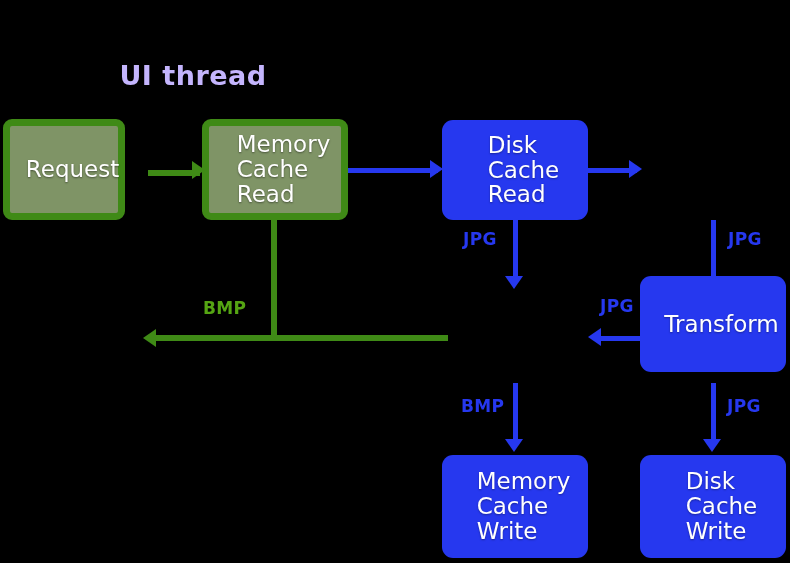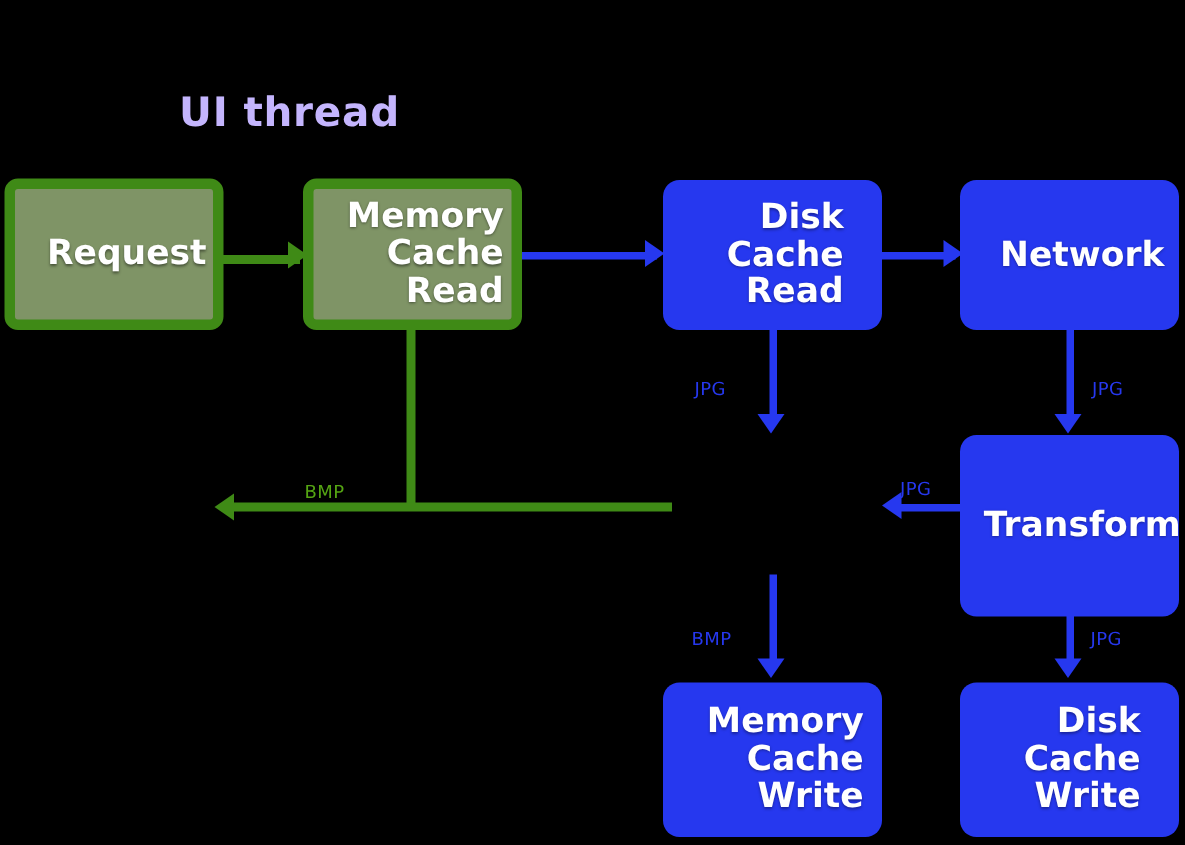--- a/index.html
+++ b/index.html
@@ -28,23 +28,23 @@
   .col-title.ui      { color: #c4b5fd; left: 28px;  top: 60px;  width: 330px; }
   .col-title.nonui   { color: #2638ef; left: 430px; top: 60px;  width: 330px; }
 
   
   .node {
     position: absolute;
     box-sizing: border-box;
     display: flex;
     align-items: center;
     justify-content: center;
-    text-align: right;
+    text-align: left;
     color: #ffffff;
-    font-weight: bold;
+    font-weight: normal;
     font-size: 23px;
     line-height: 1.08;
     white-space: pre-line;
     z-index: 5;
     padding-left: 17px;
   }
   .node.green {
     background: #7f9466;
     border: 7px solid #3f8a16;
     border-radius: 9px;
@@ -94,26 +94,25 @@
   }
   .arrow.down-b {
     border-left: 9px solid transparent;
     border-right: 9px solid transparent;
     border-top: 13px solid #2638ef;
   }
 
   
   .edge-label {
     position: absolute;
-    font-size: 12px;
-    font-weight: normal;
+    font-size: 17px;
+    font-weight: bold;
     letter-spacing: .3px;
     white-space: nowrap;
     z-index: 4;
-    margin-top: 23px;
   }
   .edge-label.blue  { color: #2638ef; }
   .edge-label.green { color: #55a513; }
 </style>
 </head>
 <body>
 
 <div id="canvas">
 
   <div class="col-title ui">UI thread</div>
@@ -147,35 +146,34 @@
   <div class="vline b-stroke" style="left:711px; top:383px; height:62px; border-left-width:5px;"></div>
   <div class="arrow down-b" style="left:703px; top:439px;"></div>
   <div class="edge-label blue" style="left:727px; top:396px;">JPG</div>
 
   <div class="vline g-stroke" style="left:271px; top:220px; height:118px; border-left-width:6px;"></div>
 
   <div class="hline g-stroke" style="left:148px; top:335px; width:300px; border-top-width:6px;"></div>
   <div class="arrow left-g" style="left:143px; top:329px;"></div>
   <div class="edge-label green" style="left:203px; top:298px;">BMP</div>
 
-  <div class="node green" style="left:3px;  top:119px; width:146px; height:101px;">Request</div>
+  <div class="node green" style="left:3px;  top:119px; width:122px; height:101px;">Request</div>
 
   <div class="node green" style="left:202px; top:119px; width:146px; height:101px;">Memory
 Cache
 Read</div>
 
 
   <div class="node blue" style="left:442px; top:120px; width:146px; height:100px;">Disk
 Cache
 Read</div>
 
-  <div class="node blue" style="left:640px; top:120px; width:146px; height:100px;">Network</div>
 
 
-  <div class="node blue" style="left:640px; top:290px; width:146px; height:121px;">Transform</div>
+  <div class="node blue" style="left:640px; top:276px; width:146px; height:96px;">Transform</div>
 
   <div class="node blue" style="left:442px; top:455px; width:146px; height:103px;">Memory
 Cache
 Write</div>
 
   <div class="node blue" style="left:640px; top:455px; width:146px; height:103px;">Disk
 Cache
 Write</div>
 
 </div>

